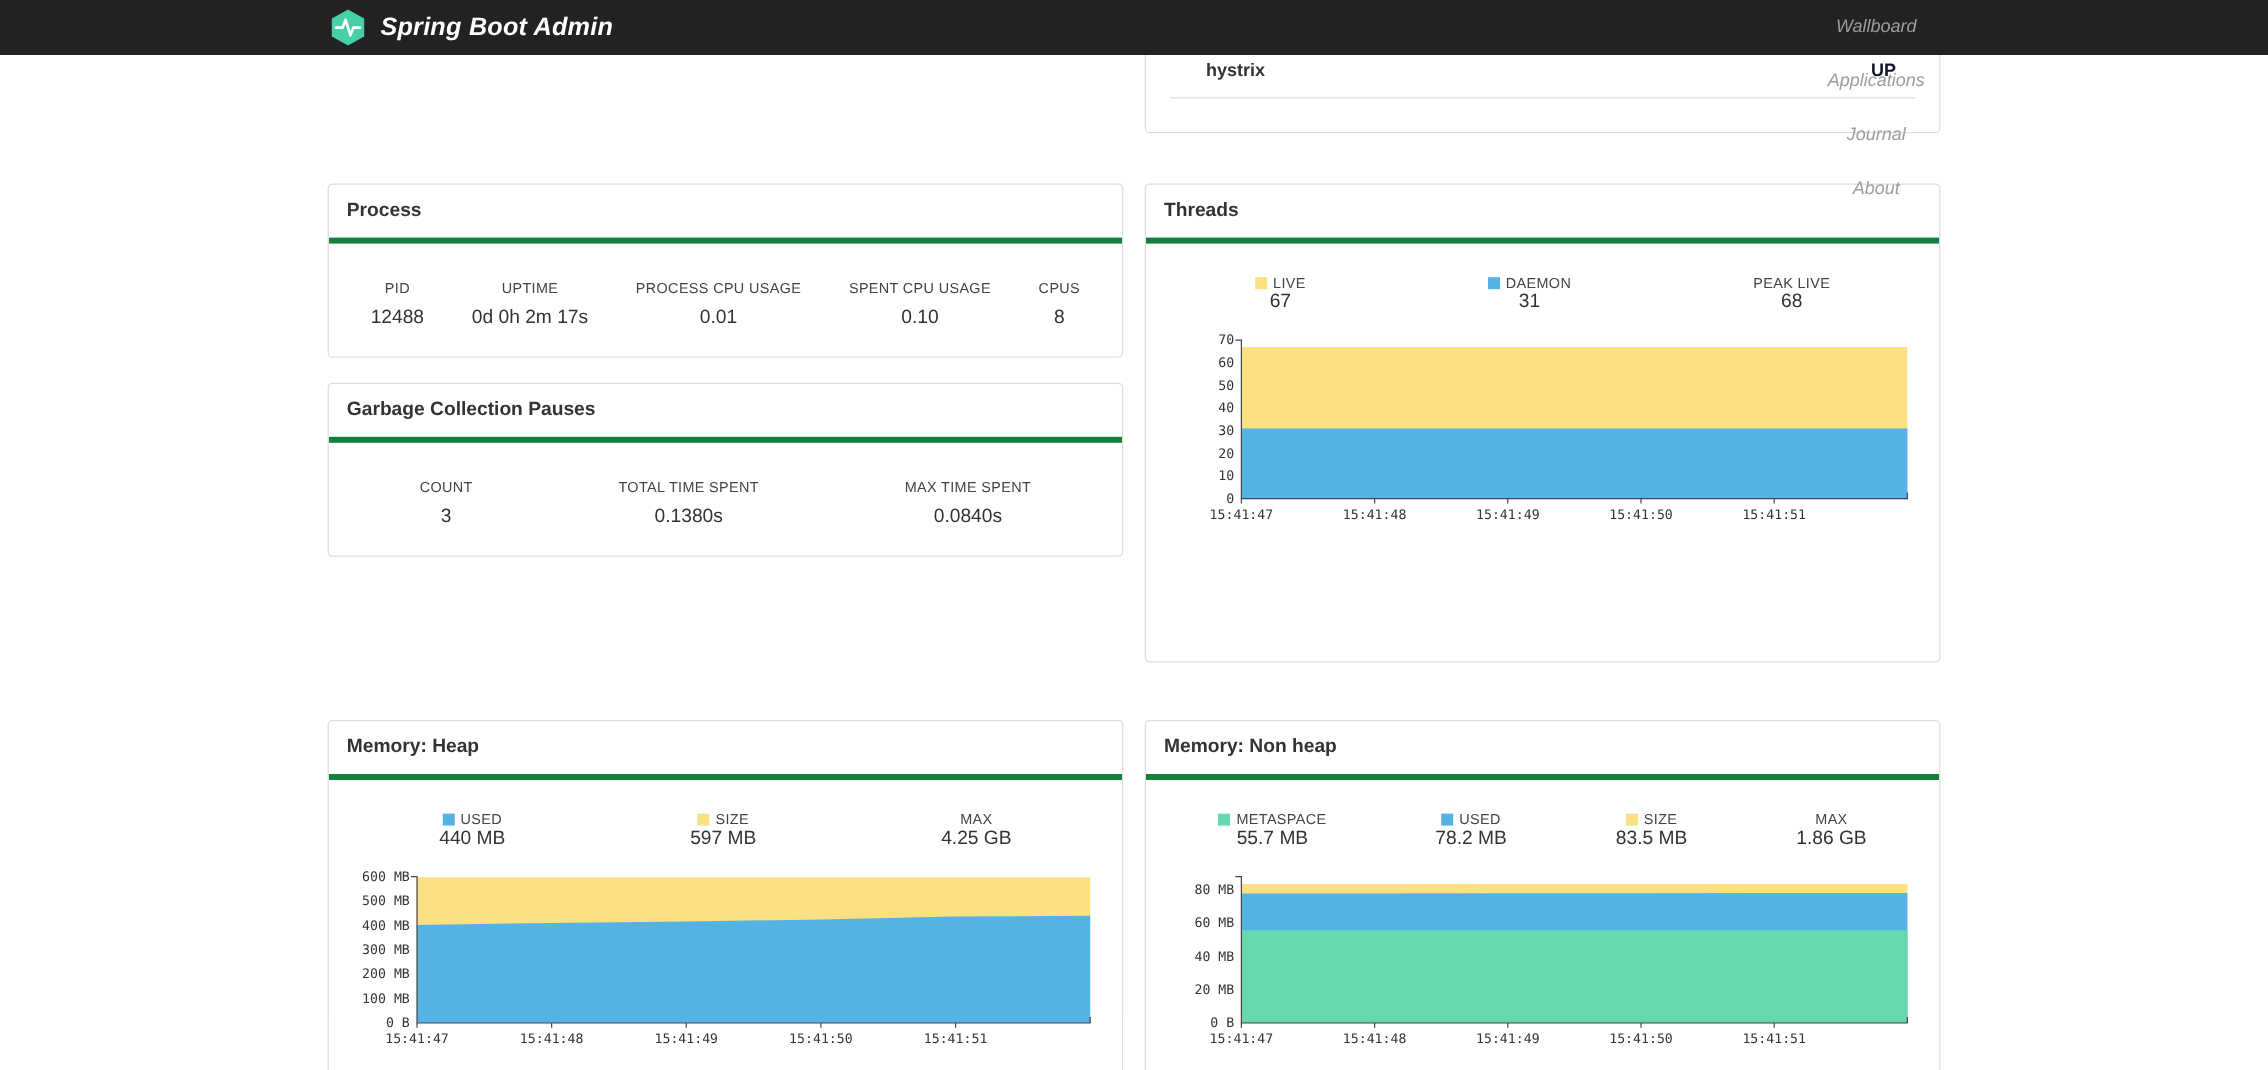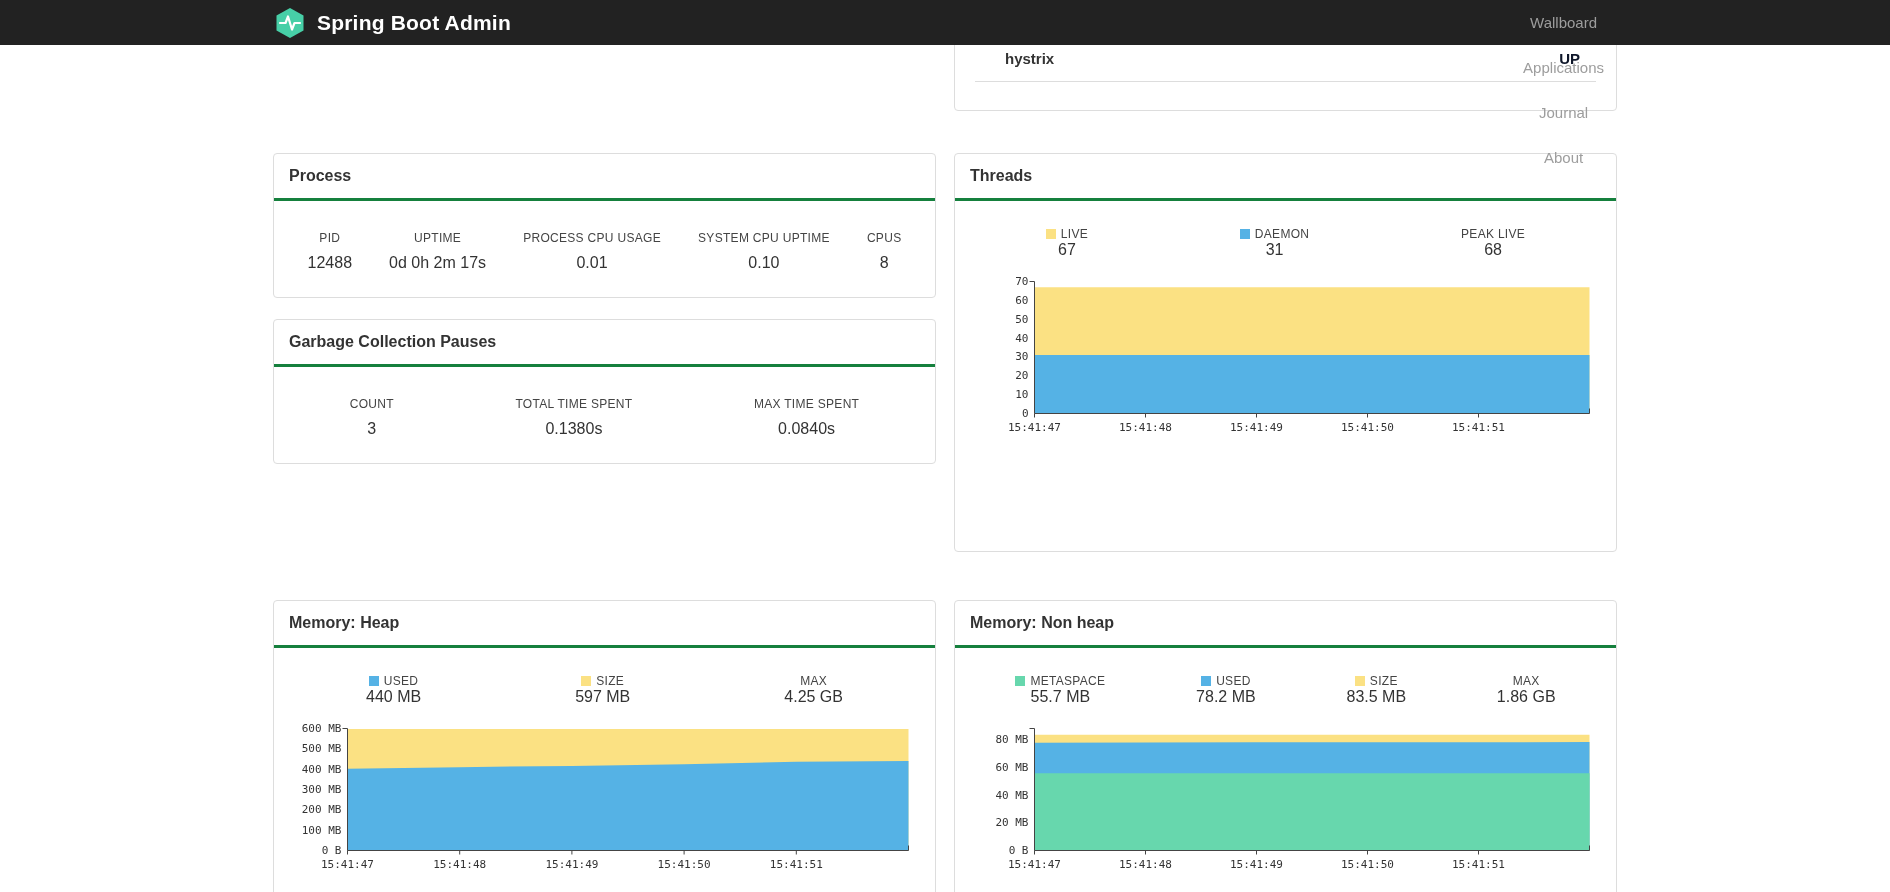--- a/index.html
+++ b/index.html
@@ -7,21 +7,21 @@
   body {
     width:1890px; height:892px; overflow:hidden;
     font-family:"Liberation Sans", sans-serif; color:#333;
     padding-top:45px;
   }
   .container { width:1344px; margin:0 auto; }
 
   
   .navbar {
     position:fixed; top:0; left:0; width:1890px; height:45px;
-    background:#222; z-index:50;
+    background:#222; z-index:50;font-style:italic;
   }
   .navbar .container { height:100%; display:flex; align-items:center; }
   .brand { display:flex; align-items:center; gap:10px; text-decoration:none; cursor:pointer; }
   .brand-logo { width:34px; height:34px; display:block; }
   .brand-title { color:#fff; font-size:21px; font-weight:bold; letter-spacing:0.2px; }
   .nav-links { margin-left:auto; display:flex; align-items:center; height:100%;flex-direction:column; }
   .nav-links a {
     color:#9d9d9d; text-decoration:none; font-size:15px;
     padding:0 13px; line-height:45px; display:block; cursor:pointer;
   }
@@ -32,21 +32,21 @@
   .row-main { margin-top:42px; }
   .row-mem  { margin-top:48px; }
 
   
   .panel {
     background:#fff; border:1px solid #ddd; border-radius:4px;
     overflow:hidden;
   }
   .panel-heading {
     padding:13px 15px; font-size:16px; font-weight:bold; color:#333;
-    border-bottom:3px solid #15803d;
+    border-bottom:5px solid #15803d;
   }
   .panel-body { padding:30px 15px 20px; }
   .panel-process, .panel-gc { height:145px; }
   .panel-gc { margin-top:21px; }
   .panel-threads { height:399px; }
   .panel-mem { height:308px; }
   .panel-threads .panel-body, .panel-mem .panel-body { padding:26px 15px 12px; }
 
   
   .panel-health { margin-top:-20px; }
@@ -131,21 +131,21 @@
             </div>
             <div>
               <div class="metric-label">UPTIME</div>
               <div class="metric-value">0d 0h 2m 17s</div>
             </div>
             <div>
               <div class="metric-label">PROCESS CPU USAGE</div>
               <div class="metric-value">0.01</div>
             </div>
             <div>
-              <div class="metric-label">SYSTEM CPU UPTIME</div>
+              <div class="metric-label">SPENT CPU USAGE</div>
               <div class="metric-value">0.10</div>
             </div>
             <div>
               <div class="metric-label">CPUS</div>
               <div class="metric-value">8</div>
             </div>
           </div>
         </div>
       </div>
 

